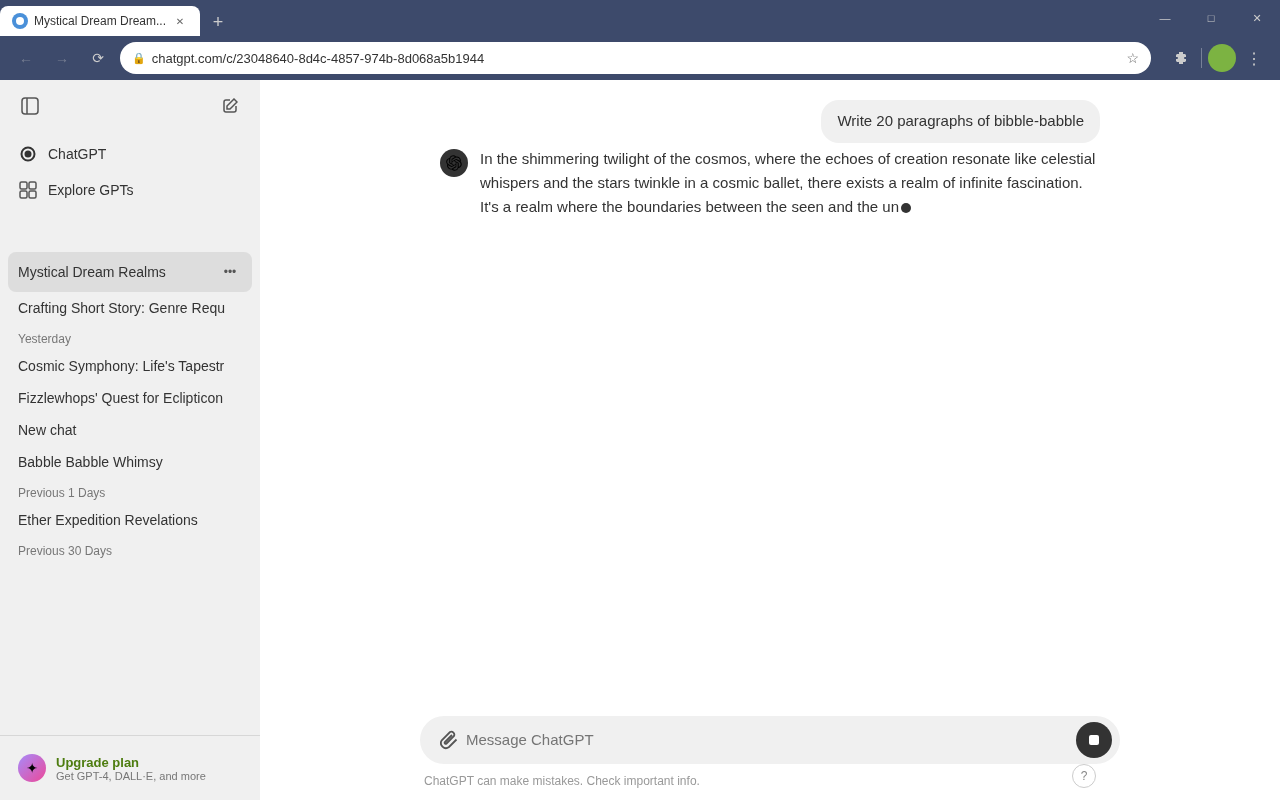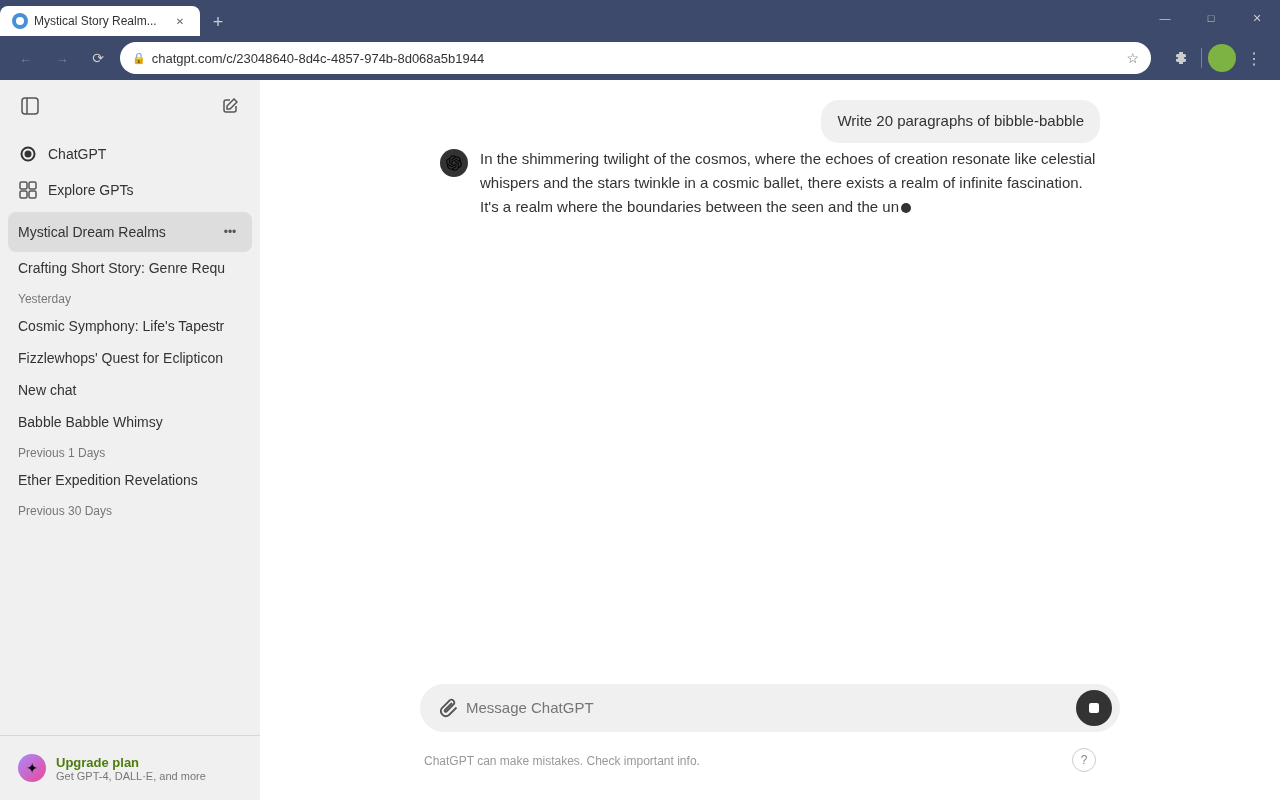--- a/index.html
+++ b/index.html
@@ -36,21 +36,21 @@
     .sidebar { width: 260px; background: #f0f0f0; display: flex; flex-direction: column; overflow: hidden; flex-shrink: 0; }
     .sidebar-top { display: flex; align-items: center; justify-content: space-between; padding: 10px 14px; }
     .sidebar-icon-btn { width: 32px; height: 32px; display: flex; align-items: center; justify-content: center; border-radius: 6px; cursor: pointer; color: #555; font-size: 16px; }
     .sidebar-nav { padding: 4px 8px; }
     .sidebar-nav-item { display: flex; align-items: center; gap: 10px; padding: 8px 10px; border-radius: 8px; cursor: pointer; color: #333; font-size: 14px; }
     .sidebar-nav-icon { width: 20px; height: 20px; display: flex; align-items: center; justify-content: center; font-size: 16px; flex-shrink: 0; }
 
     .sidebar-history { flex: 1; overflow-y: auto; padding: 0 8px; }
     .history-section-label { font-size: 12px; color: #777; padding: 8px 10px 4px; font-weight: 500; }
     .history-item { display: flex; align-items: center; justify-content: space-between; padding: 8px 10px; border-radius: 8px; cursor: pointer; font-size: 14px; color: #333; }
-    .history-item.active { background: rgba(0,0,0,0.08); }
+    .history-item.active { background: rgba(0,0,0,0.08); margin-top: 40px; }
     .history-item-text { flex: 1; overflow: hidden; text-overflow: ellipsis; white-space: nowrap; }
     .history-item-actions { display: flex; gap: 2px; opacity: 0; flex-shrink: 0; }
     .history-item.active .history-item-actions { opacity: 1; }
     .history-action-btn { width: 24px; height: 24px; display: flex; align-items: center; justify-content: center; border-radius: 4px; cursor: pointer; font-size: 12px; color: #555; }
 
     .sidebar-bottom { padding: 10px 8px; border-top: 1px solid rgba(0,0,0,0.1); }
     .upgrade-btn { display: flex; align-items: center; gap: 10px; padding: 8px 10px; border-radius: 8px; cursor: pointer; }
     .upgrade-icon { width: 28px; height: 28px; border-radius: 50%; background: linear-gradient(135deg, #a78bfa, #ec4899); display: flex; align-items: center; justify-content: center; font-size: 14px; flex-shrink: 0; }
     .upgrade-text { display: flex; flex-direction: column; }
     .upgrade-title { font-size: 13px; font-weight: 600; color: #4d7c0f; }
@@ -88,21 +88,21 @@
 
 <div class="browser-chrome">
 
   <div class="tab-bar">
     <div class="tab-item">
       <div class="tab-favicon">
         <svg width="10" height="10" viewBox="0 0 10 10">
             <circle cx="5" cy="5" r="4" fill="white"></circle>
           </svg>
       </div>
-      <span class="tab-title">Mystical Story Realm...</span>
+      <span class="tab-title">Mystical Dream Dream...</span>
       <div class="tab-close">✕</div>
     </div>
     <div class="new-tab-btn">+</div>
     <div class="win-controls">
       <div class="win-btn">—</div>
       <div class="win-btn">□</div>
       <div class="win-btn close">✕</div>
     </div>
   </div>
 
@@ -240,21 +240,21 @@
               <path d="M16.5 9.5l-7.5 7.5a5 5 0 01-7-7l8-8a3 3 0 014 4l-7.5 7.5a1 1 0 01-1.5-1.5l7-7"></path>
             </svg>
         </div>
         <input class="chat-input" type="text" placeholder="Message ChatGPT" style="">
         <div class="send-btn">
           <svg viewBox="0 0 16 16" xmlns="http://www.w3.org/2000/svg">
               <rect x="3" y="3" width="10" height="10" rx="2"></rect>
             </svg>
         </div>
       </div>
-      <div style="display:flex; justify-content:space-between; width:100%; max-width:700px; align-items:flex-start; padding: 16px 4px;">
+      <div style="display:flex; justify-content:space-between; width:100%; max-width:700px; align-items:flex-end; padding: 0 4px;">
         <span class="chat-disclaimer">
           <span>ChatGPT can make mistakes. Check important info.</span>
         </span>
         <div class="help-btn">?</div>
       </div>
     </div>
   </div>
 </div>
 
 </body></html>

